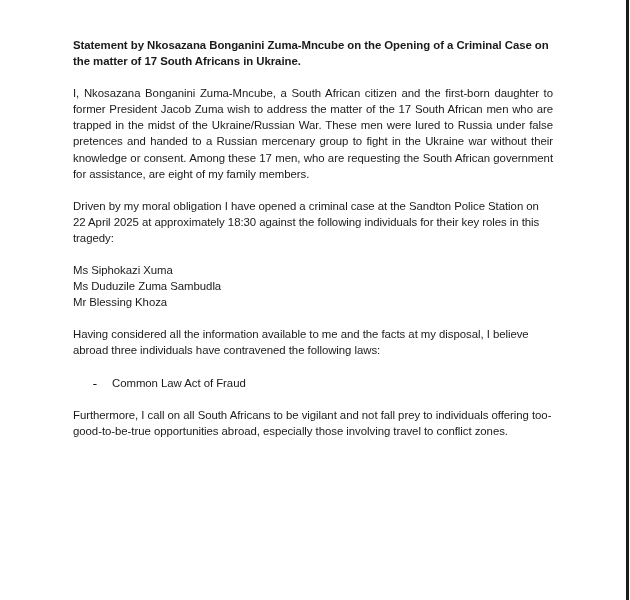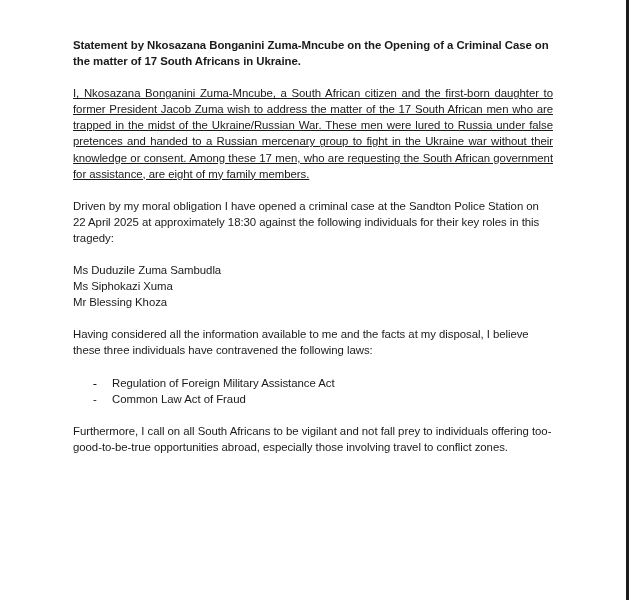--- a/index.html
+++ b/index.html
@@ -12,51 +12,50 @@
   }
   .edge {
     position: absolute; left: 626px; top: 0; width: 3px; height: 600px; background: #1c1c1c;
   }
   .content {
     position: absolute; left: 73px; top: 37px; width: 480px;
     font-size: 11.4px; line-height: 16.1px; letter-spacing: -0.05px;
   }
   p { margin: 0 0 16px 0; }
   .bold { font-weight: bold; }
-  .justify { text-align: justify; text-decoration: underline; }
+  .justify { text-align: justify; }
   ul.laws { list-style: none; margin: 0 0 16px 0; padding: 0; }
   ul.laws li { position: relative; padding-left: 39px; }
   ul.laws li .dash { position: absolute; left: 20px; top: 0; }
 </style>
 </head>
 <body>
 
 <div class="page">
   <div class="content">
     <p class="bold">Statement by Nkosazana Bonganini Zuma-Mncube on the Opening of a Criminal Case on the matter of 17 South Africans in Ukraine.</p>
 
     <p class="justify">I, Nkosazana Bonganini Zuma-Mncube, a South African citizen and the first-born daughter to former President Jacob Zuma wish to address the matter of the 17 South African men who are trapped in the midst of the Ukraine/Russian War.  These men were lured to Russia under false pretences and handed to a Russian mercenary group to fight in the Ukraine war without their knowledge or consent. Among these 17 men, who are requesting the South African government for assistance, are eight of my family members.</p>
 
     <p>Driven by my moral obligation I have opened a criminal case at the Sandton Police Station on 22 April 2025 at approximately 18:30 against the following individuals for their key roles in this tragedy:</p>
 
     <p class="names">
+      <span style="display:block">Ms Siphokazi Xuma</span>
       <span style="display:block">Ms Duduzile Zuma Sambudla</span>
-      <span style="display:block">Ms Siphokazi Xuma</span>
       <span style="display:block">Mr Blessing Khoza</span>
     </p>
 
-    <p>Having considered all the information available to me and the facts at my disposal, I believe these three individuals have contravened the following laws:</p>
+    <p>Having considered all the information available to me and the facts at my disposal, I believe abroad three individuals have contravened the following laws:</p>
 
     <ul class="laws">
       <li>
         <span class="dash">-</span>
       </li>
       <li>
         <span class="dash">-</span>
-        <span>Regulation of Foreign Military Assistance Act</span>
       </li>
       <li>
         <span class="dash">-</span>
         <span>Common Law Act of Fraud</span>
       </li>
     </ul>
 
 
     <p>Furthermore, I call on all South Africans to be vigilant and not fall prey to individuals offering too-good-to-be-true opportunities abroad, especially those involving travel to conflict zones.</p>
 

